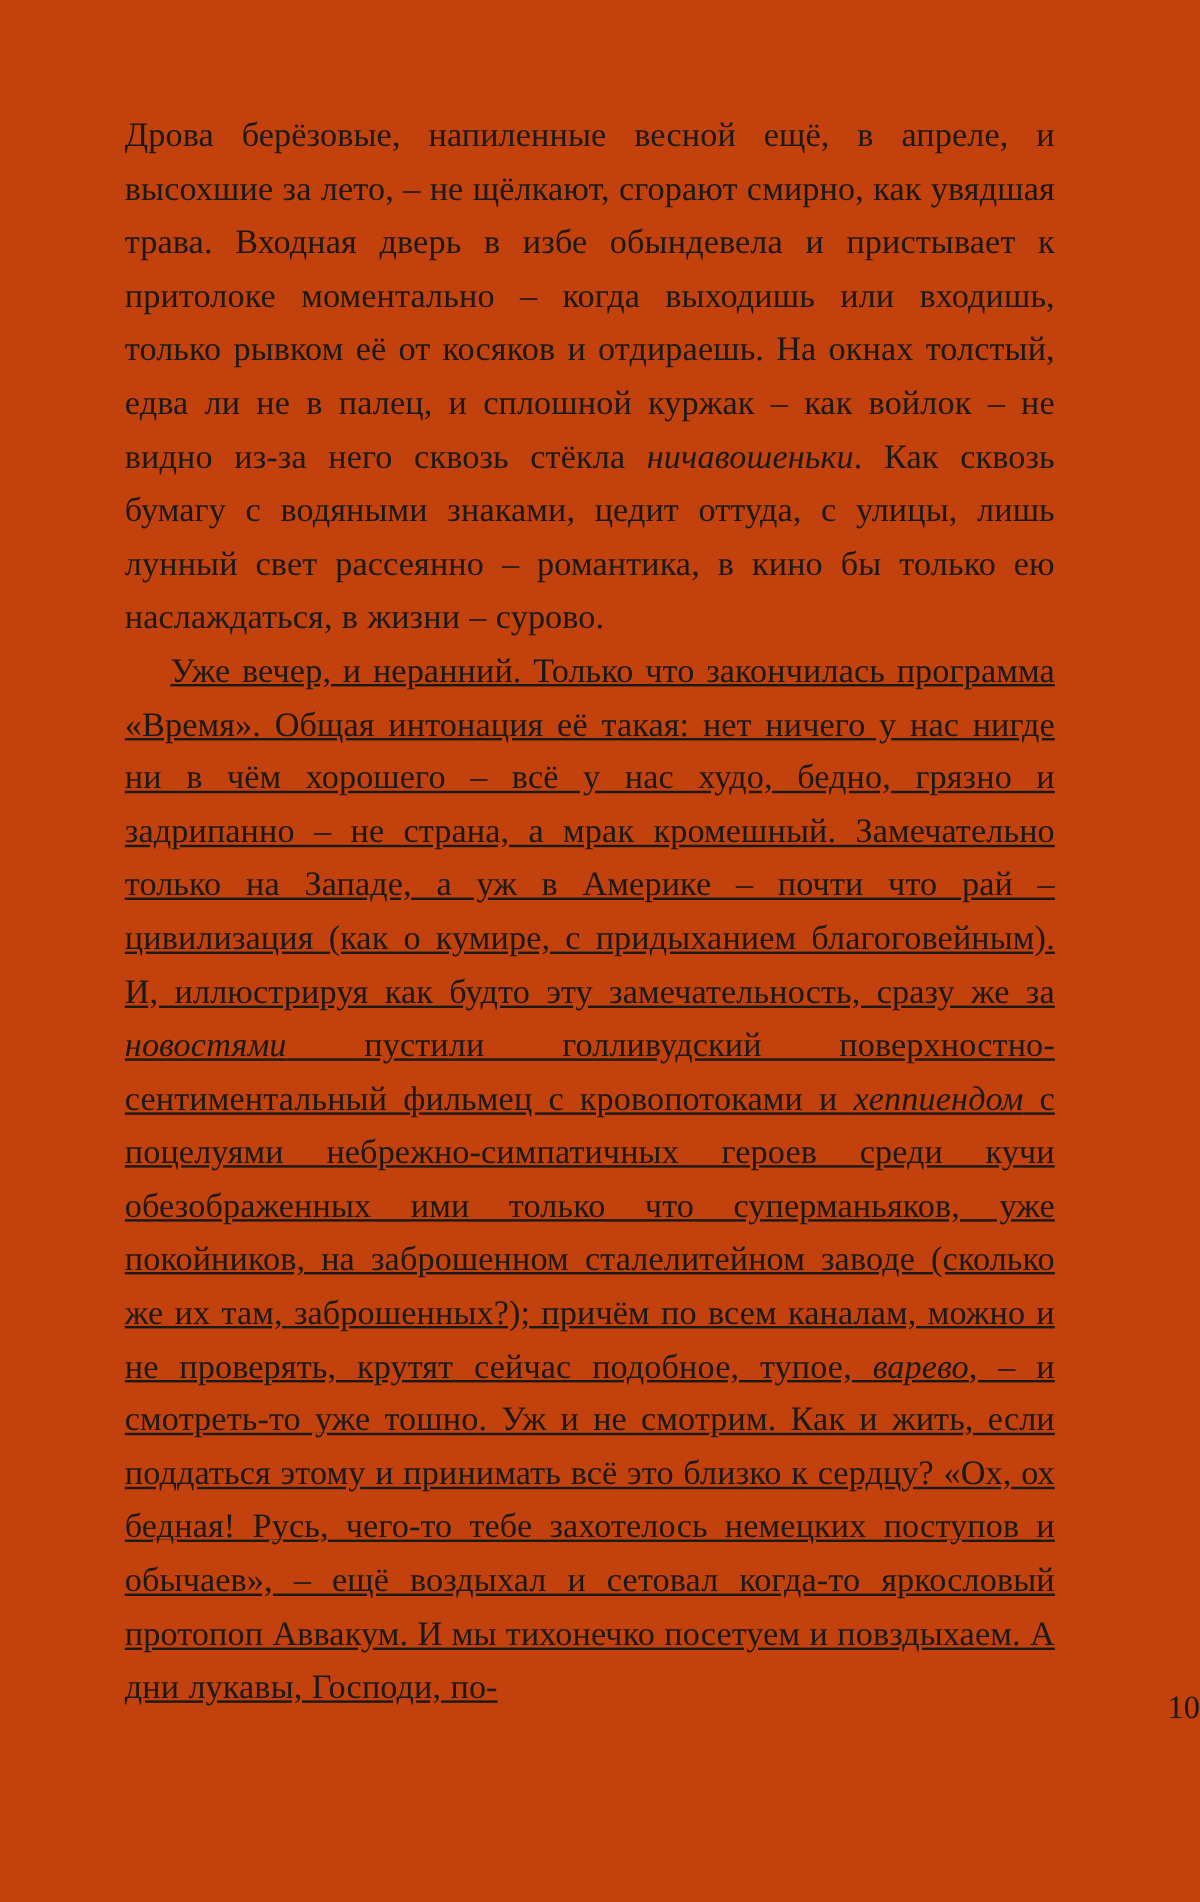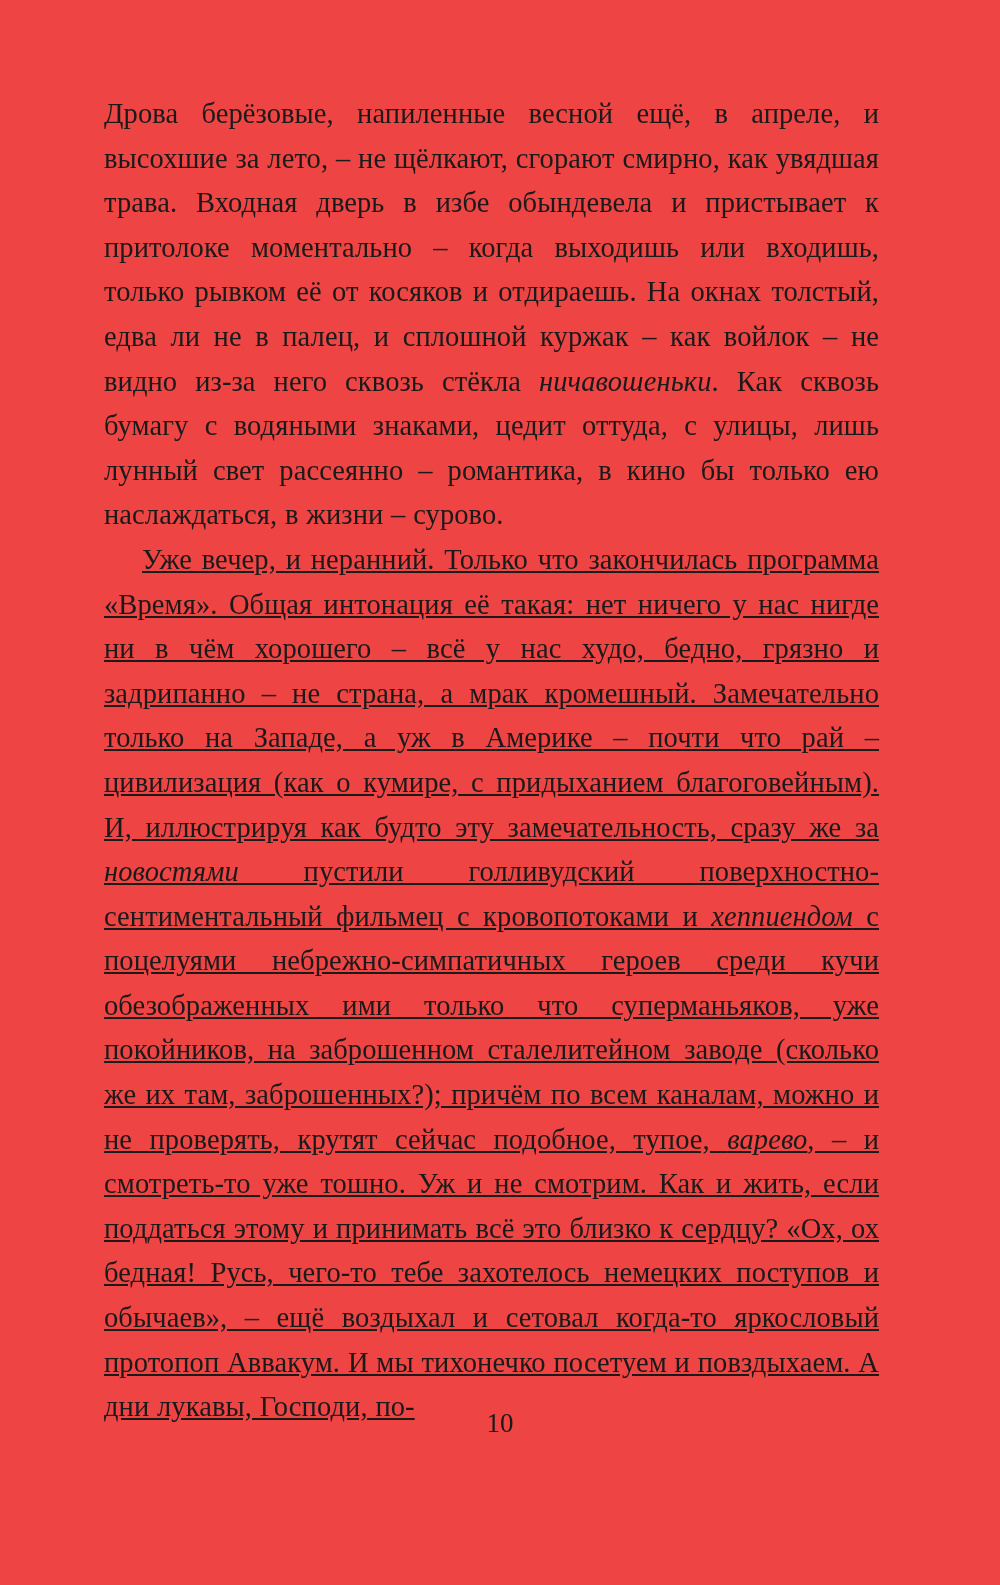--- a/index.html
+++ b/index.html
@@ -14,21 +14,21 @@
     font-family: "Liberation Serif", "DejaVu Serif", serif;
     color: #1a1a1a;
     overflow: hidden;
   }
   .page {
     position: absolute;
     left: 0;
     top: 0;
     width: 1000px;
     height: 1585px;
-    background: #ef4444;
+    background: #c2410c;
   }
   .text-block {
     position: absolute;
     left: 104px;
     top: 92px;
     width: 775px;
   }
   .para {
     margin: 0;
     text-align: justify;
@@ -44,21 +44,21 @@
     text-decoration: underline;
   }
   .para i, .para em {
     font-style: italic;
   }
   .folio {
     position: absolute;
     left: 0;
     top: 1408px;
     width: 1000px;
-    text-align: center;
+    text-align: right;
     font-size: 27px;
     color: #1a1a1a;
   }
 </style>
 </head>
 <body>
 
 <div class="page">
   <div class="text-block">
     <p class="para">Дрова берёзовые, напиленные весной ещё, в апреле, и высохшие за лето, – не щёлкают, сгорают смирно, как увядшая трава. Входная дверь в избе обындевела и пристывает к притолоке моментально – когда вы­ходишь или входишь, только рывком её от косяков и отдираешь. На окнах толстый, едва ли не в палец, и сплошной куржак – как войлок – не видно из-за него сквозь стёкла <em>ничавошеньки</em>. Как сквозь бумагу с водяными знаками, цедит оттуда, с улицы, лишь лунный свет рассеянно – романтика, в кино бы толь­ко ею наслаждаться, в жизни – сурово.</p>

